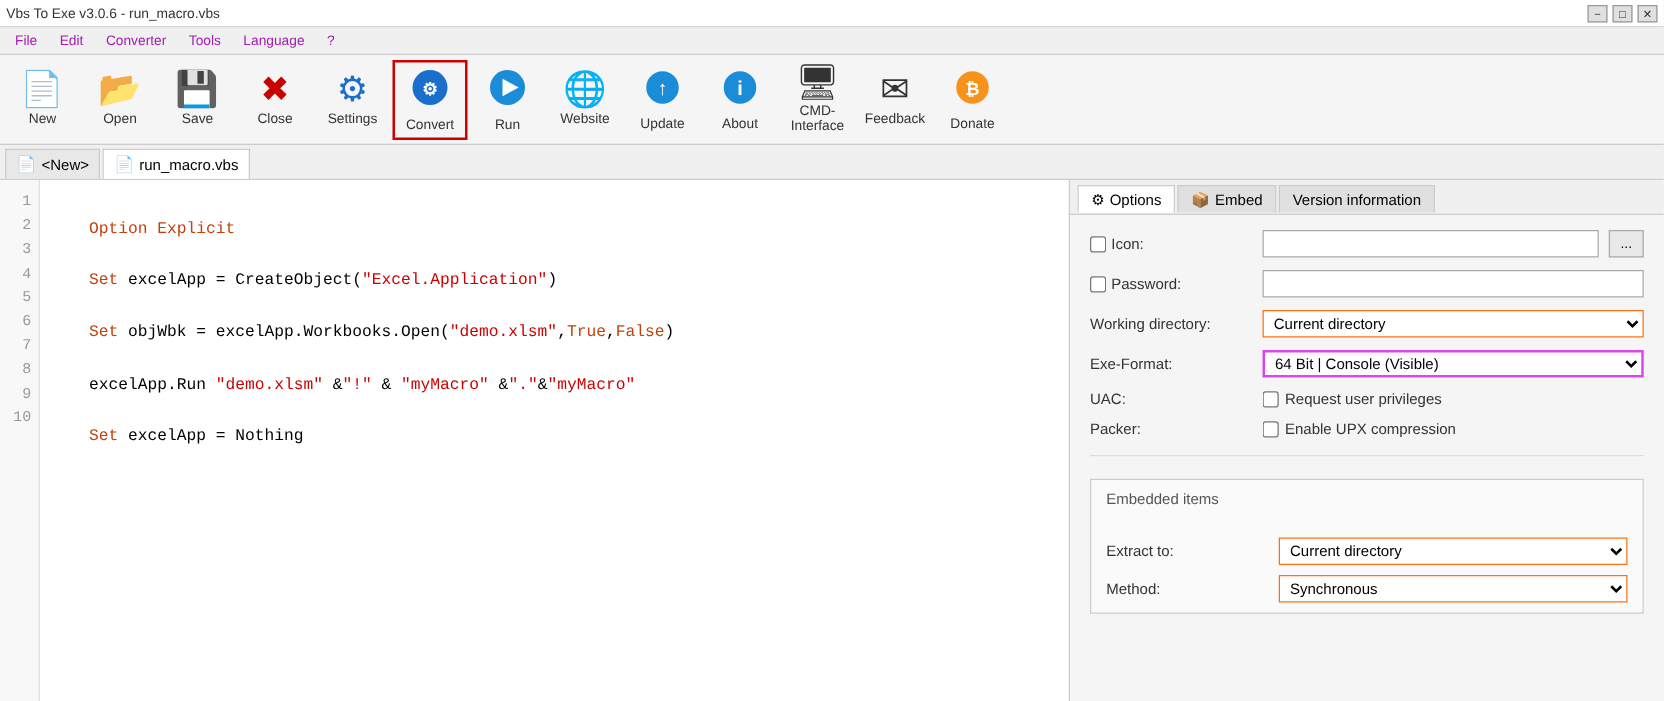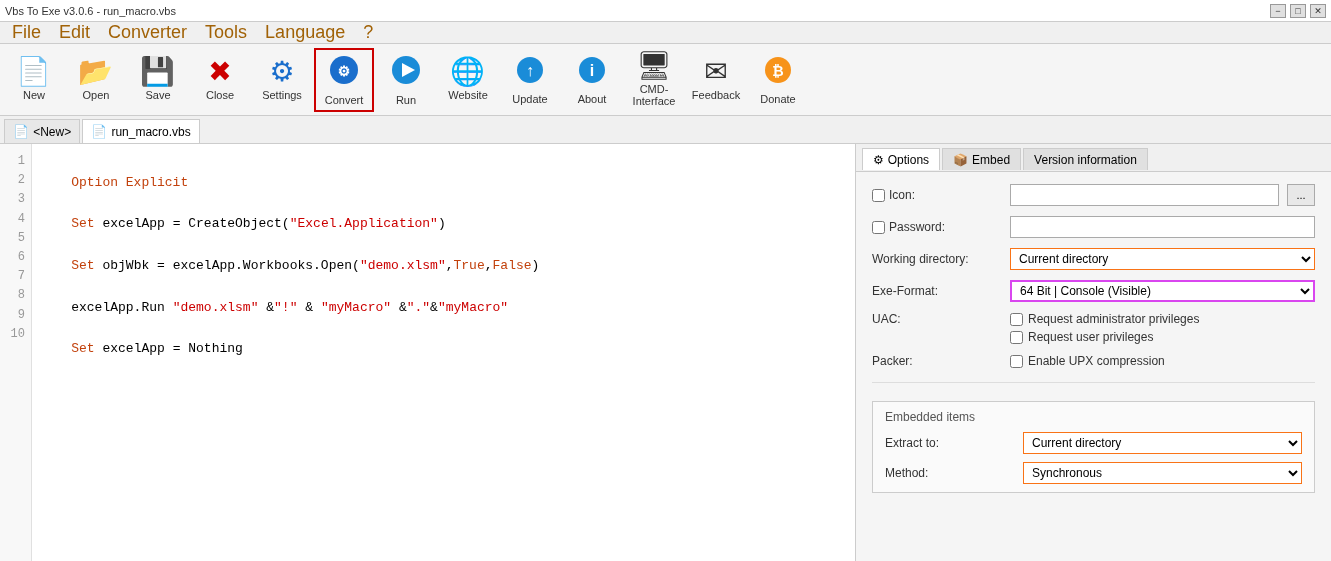--- a/index.html
+++ b/index.html
@@ -26,22 +26,22 @@
       height: 22px;
       display: flex;
       align-items: center;
       padding: 0 4px;
       border-bottom: 1px solid #ccc;
       gap: 2px;
     }
     .menu-item {
       padding: 2px 8px;
       cursor: pointer;
-      font-size: 18px;
-      color: #a16207;
+      font-size: 11px;
+      color: #a21caf;
     }
 
     
     .toolbar {
       background: #f5f5f5;
       border-bottom: 1px solid #ccc;
       display: flex;
       align-items: center;
       padding: 3px 4px;
       gap: 2px;
@@ -234,21 +234,21 @@
 
     .embedded-section {
       border: 1px solid #ccc;
       padding: 8px 12px;
       background: #fafafa;
       margin-top: 4px;
     }
     .embedded-title {
       font-size: 12px;
       color: #555;
-      margin-bottom: 8px;
+      margin-bottom: 24px;
       font-weight: normal;
     }
 
     .divider { border: none; border-top: 1px solid #ddd; margin: 4px 0; }
 
     input[type="checkbox"] { width: 13px; height: 13px; }
   </style>
 </head>
 <body>
 
@@ -430,24 +430,20 @@
         </select>
       </div>
 
       <div class="option-row" style="align-items:flex-start;">
         <div class="option-label section-label">
           <span>UAC:</span>
         </div>
         <div class="section-checkboxes">
           <label class="checkbox-label">
             <input type="checkbox" style="">
-            <span>Request administrator privileges</span>
-          </label>
-          <label class="checkbox-label">
-            <input type="checkbox" style="">
             <span>Request user privileges</span>
           </label>
         </div>
       </div>
 
       <div class="option-row">
         <div class="option-label section-label">
           <span>Packer:</span>
         </div>
         <label class="checkbox-label">

